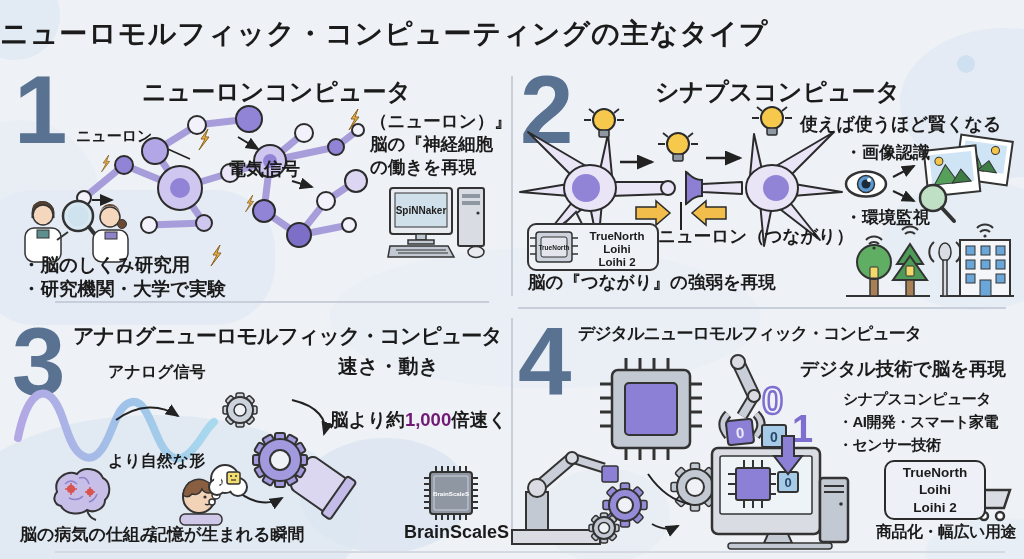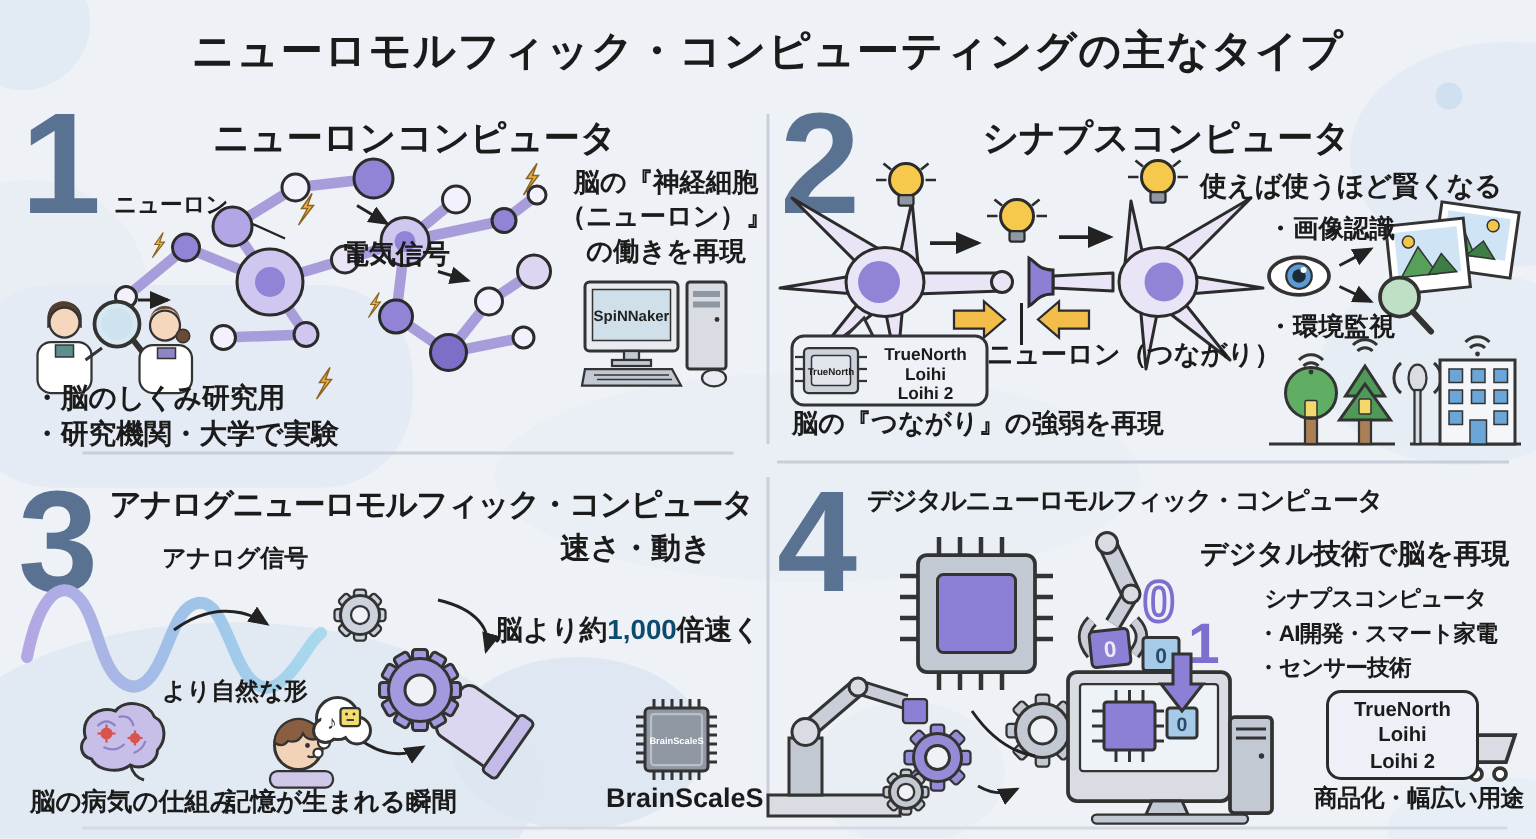--- a/index.html
+++ b/index.html
@@ -1,23 +1,23 @@
 <!DOCTYPE html>
 <html><head>
 <meta charset="utf-8">
 <style>
   *{margin:0;padding:0;box-sizing:border-box}
   body{width:1024px;height:559px;font-family:"Liberation Sans","DejaVu Sans",sans-serif;background:#eef1f6;color:#1b1b1b;overflow:hidden}
   #canvas{position:relative;width:1024px;height:559px;background:#eef1f6;overflow:hidden}
   .blob{position:absolute;border-radius:50%;z-index:0}
   .dline{position:absolute;background:#c9cfda;z-index:1}
   .txt{position:absolute;font-weight:800;white-space:nowrap;z-index:3;color:#1b1b1b}
-  .ctr{text-align:center}
+  .ctr{}
   .num{position:absolute;font-weight:800;font-size:96px;line-height:1;color:#5a7292;z-index:2;letter-spacing:-2px}
-  .red{color:#0c4a6e}
+  .red{color:#701a75}
   svg.ill{position:absolute;z-index:2;overflow:visible}
   .chipbox{position:absolute;z-index:3;border:2.5px solid #2b2b2b;border-radius:10px;background:#edf1f7;
            display:flex;flex-direction:column;align-items:center;justify-content:center;
            font-weight:800;font-size:13.5px;line-height:1.3;text-align:center}
 </style>
 </head>
 <body>
 
 <div id="canvas">
 
@@ -104,22 +104,22 @@
       <g stroke="#222" stroke-width="2" fill="none">
         <path d="M40,97 L60,97" marker-end="url(#ar1)"></path>
         <path d="M186,34 L206,46" marker-end="url(#ar1)"></path>
         <path d="M240,78 L260,84" marker-end="url(#ar1)"></path>
       </g>
     </svg>
 
     <div class="txt" style="left:228px;top:157px;font-size:18px">電気信号</div>
 
     <div class="txt ctr" style="left:370px;top:110px;width:148px;font-size:17.5px;line-height:1.32;white-space:normal">
+      <div>（ニューロン）』</div>
       <div>脳の『神経細胞</div>
-      <div>（ニューロン）』</div>
       <div>の働きを再現</div>
     </div>
 
     <svg class="ill" style="left:388px;top:186px" width="105" height="74" viewBox="0 0 105 74">
       <rect x="2" y="2" width="62" height="46" rx="3" fill="#e8ebef" stroke="#333" stroke-width="2"></rect>
       <rect x="7" y="7" width="52" height="34" fill="#cfe0ea" stroke="#333" stroke-width="1"></rect>
       <text x="33" y="28" text-anchor="middle" font-size="10" font-weight="bold" fill="#222">SpiNNaker</text>
       <rect x="28" y="48" width="10" height="6" fill="#c3c9d3" stroke="#333" stroke-width="1.5"></rect>
       <rect x="20" y="54" width="26" height="4" fill="#c3c9d3" stroke="#333" stroke-width="1.5"></rect>
       <polygon points="2,60 60,60 66,71 0,71" fill="#c3c9d3" stroke="#333" stroke-width="1.5"></polygon>

